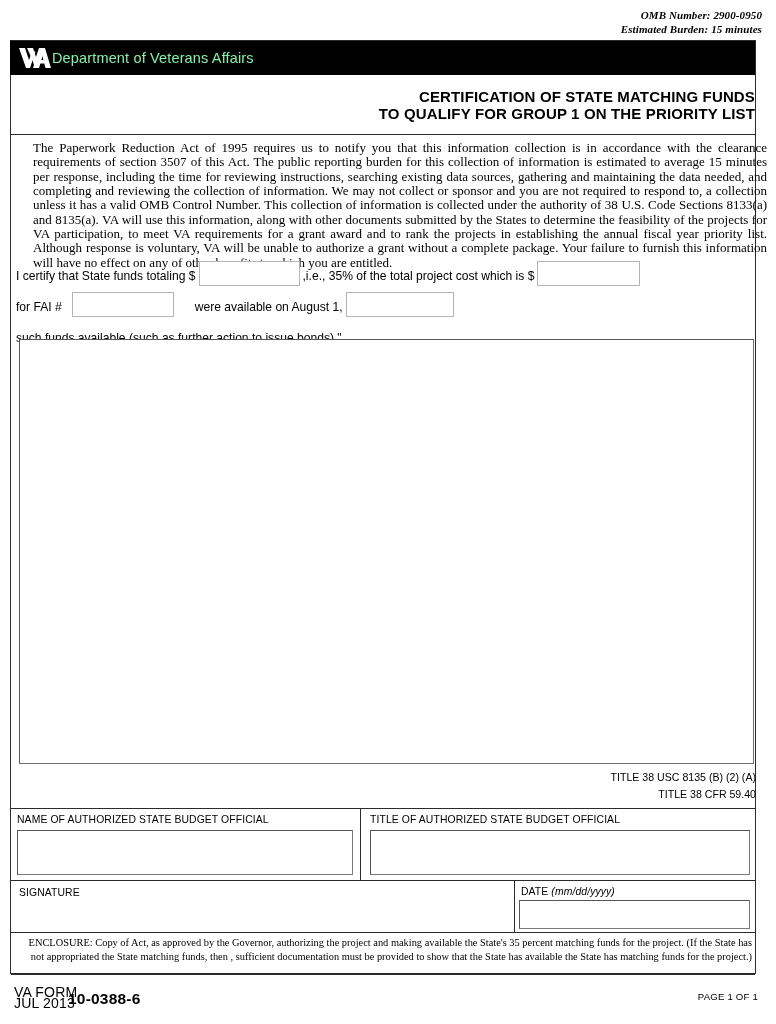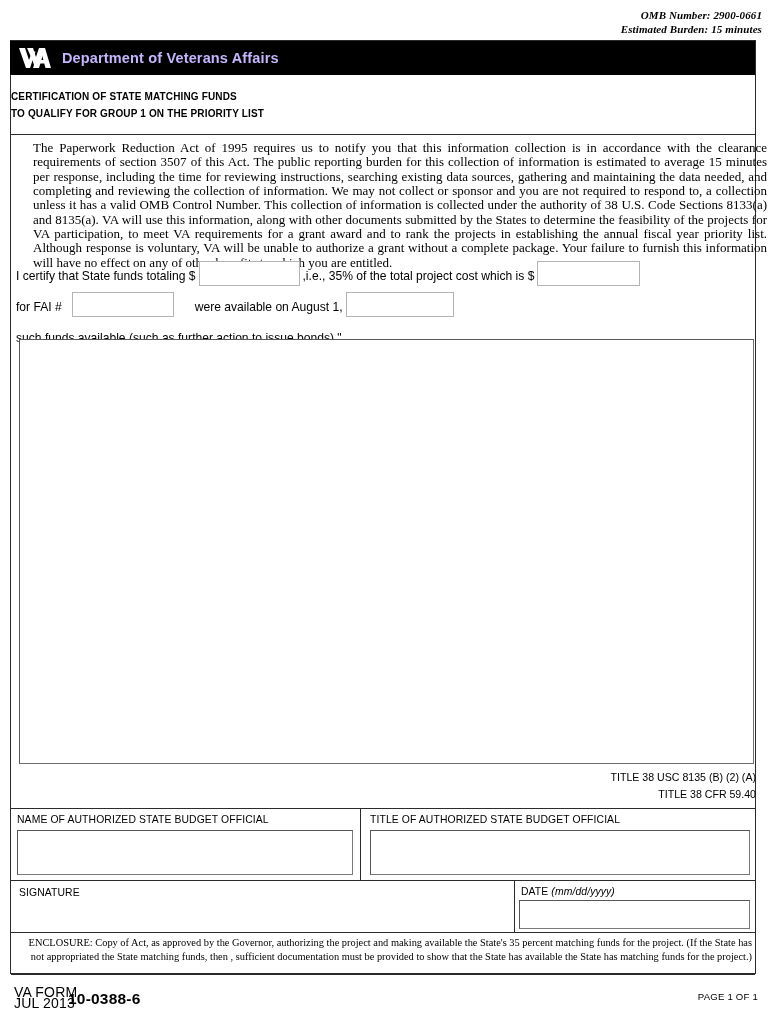--- a/index.html
+++ b/index.html
@@ -53,35 +53,34 @@
     align-items: center;
   }
   .va-logo {
     width: 34px;
     height: 26px;
     margin-left: 8px;
     flex: none;
     display: block;
   }
   .va-dept {
-    color: #c4b5fd;
+    color: #86efac;
     font-size: 14.5px;
-    font-weight: bold;
-    margin-left: 10px;
+    font-weight: normal;
     letter-spacing: 0.15px;
   }
 
   
   .form-title {
     position: absolute;
     left: 11px;
     top: 88px;
     width: 744px;
-    text-align: left;
-    font-size: 10px;
+    text-align: right;
+    font-size: 15px;
     font-weight: bold;
     line-height: 17px;
     letter-spacing: 0.15px;
   }
 
   
   .title-rule {
     position: absolute;
     left: 11px;
     top: 134px;
@@ -216,21 +215,21 @@
     top: 991px;
     font-size: 9.6px;
     letter-spacing: 0.2px;
     padding-left: 48px;
   }
 </style>
 </head>
 <body>
 
 <div class="omb-block">
-  <div>OMB Number: 2900-0661</div>
+  <div>OMB Number: 2900-0950</div>
   <div>Estimated Burden: 15 minutes</div>
 </div>
 
 <div class="page-frame"></div>
 
 <div class="va-bar">
   <svg class="va-logo" viewBox="0 0 68 52">
     <g fill="#ffffff">
       <path d="M2 6 L14 6 L22 30 L28 13 L35 13 L24 46 L16 46 Z"></path>
       <path d="M18 6 L30 6 L36 24 L42 6 L54 6 L42 46 L34 46 L28 28 Z"></path>

